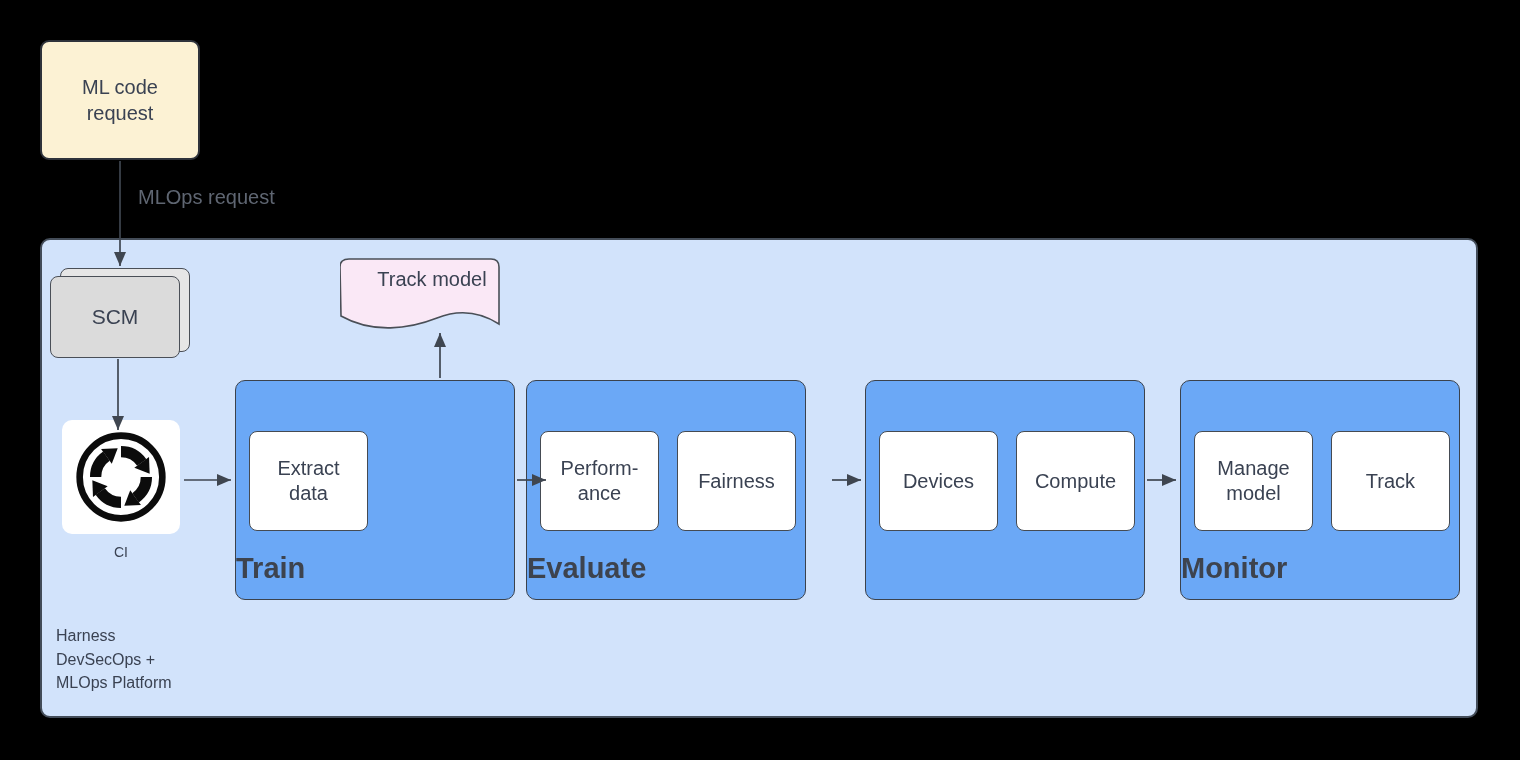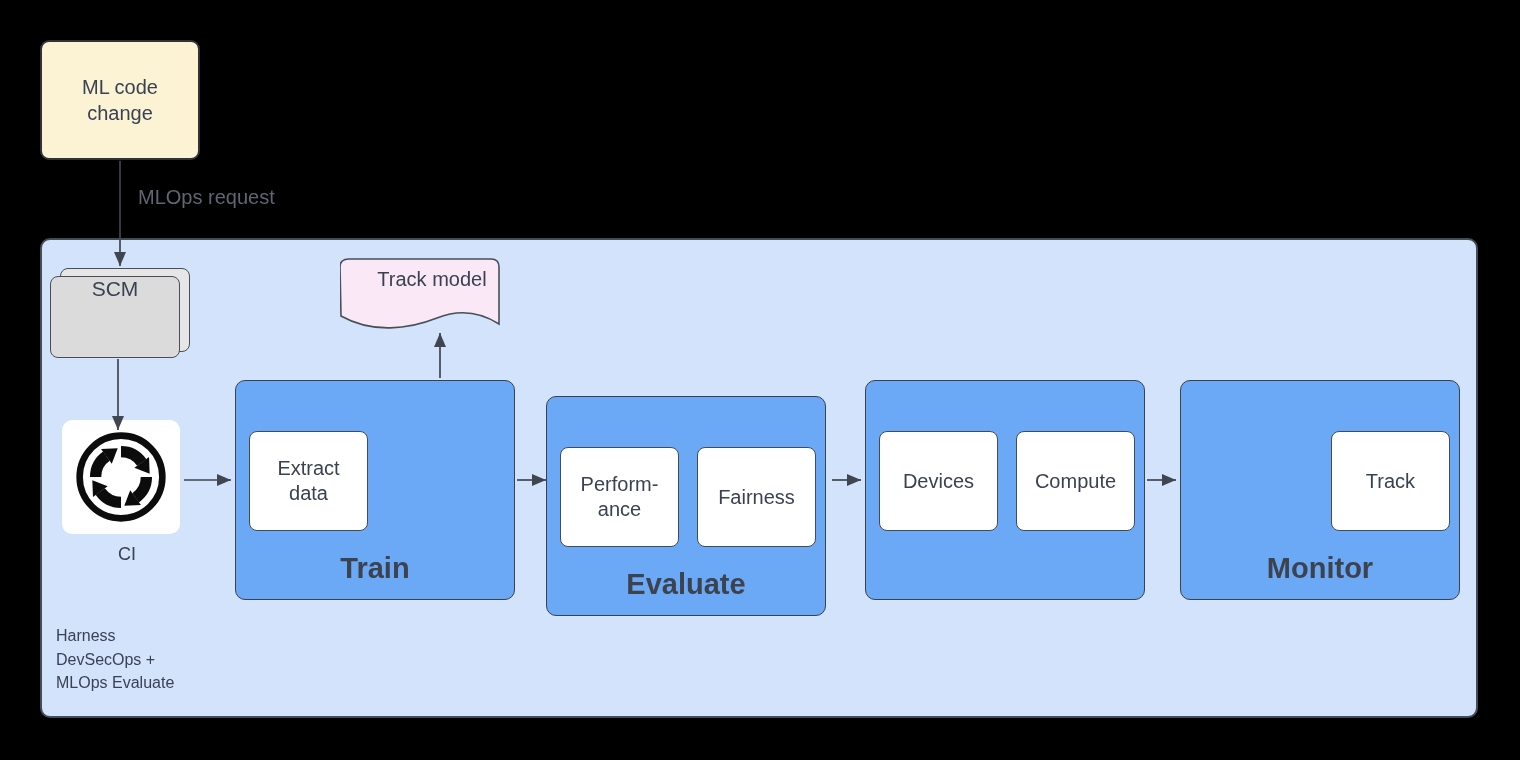--- a/index.html
+++ b/index.html
@@ -52,32 +52,32 @@
   
   .scm-back{
     left:60px;top:268px;width:130px;height:84px;
     background:var(--scm-back-fill);
     border:1.5px solid #4a4f57;border-radius:8px;
   }
   .scm-front{
     left:50px;top:276px;width:130px;height:82px;
     background:var(--scm-fill);
     border:1.5px solid #4a4f57;border-radius:8px;
-    display:flex;align-items:flex-start;justify-content:center;
+    display:flex;align-items:center;justify-content:center;
     font-size:21px;
   }
   
   .ci-box{
     left:62px;top:420px;width:118px;height:114px;
     background:var(--node-fill-white);
     border-radius:10px;
     display:flex;align-items:center;justify-content:center;
   }
   .ci-label{
-    left:68px;top:544px;width:118px;text-align:center;font-size:18px;
+    left:62px;top:544px;width:118px;text-align:center;font-size:14px;
   }
   
   .track-doc{left:340px;top:258px;width:160px;height:78px;}
   .track-doc svg{display:block;}
   .track-doc .doc-path{fill:var(--track-model-fill);stroke:#4a4f57;stroke-width:1.6;}
   .track-doc-label{
     left:340px;top:268px;width:184px;text-align:center;font-size:20px;
   }
   
   .stage{
@@ -90,48 +90,48 @@
     background:var(--node-fill-white);
     border:1.5px solid #454b53;border-radius:8px;
     display:flex;align-items:center;justify-content:center;
     text-align:center;font-size:20px;line-height:1.25;
     padding:0 8px;
   }
   .stage-item.first{left:13px;}
   .stage-item.second{left:150px;}
   .stage-title{
     position:absolute;bottom:14px;left:0;width:100%;
-    text-align:center;font-size:29px;font-weight:bold;color:var(--title-text);
+    font-size:29px;font-weight:bold;color:var(--title-text);
   }
   
   svg.arrows{
     position:absolute;left:0;top:0;width:1520px;height:760px;
     pointer-events:none;
   }
   .arrow-line{stroke:var(--arrow);stroke-width:1.7;fill:none;}
   .arrow-head{fill:var(--arrow);}
   
   .ci-icon-ring{fill:none;stroke:var(--ci-icon-color);stroke-width:7;}
   .ci-icon-arc{fill:none;stroke:var(--ci-icon-color);stroke-width:12;}
   .ci-icon-tip{fill:var(--ci-icon-color);}
 </style>
 </head>
 <body>
 
 <div class="abs ml-node">
-  <span>ML code change</span>
+  <span>ML code request</span>
 </div>
 
 <div class="abs edge-label">MLOps request</div>
 
 <div class="abs platform"></div>
 <div class="abs platform-label">
   <div>Harness</div>
   <div>DevSecOps +</div>
-  <div>MLOps Evaluate</div>
+  <div>MLOps Platform</div>
 </div>
 
 <div class="abs scm-back"></div>
 <div class="abs scm-front">
   <span>SCM</span>
 </div>
 
 <div class="abs ci-box">
   <svg width="94" height="94" viewBox="0 0 100 100">
     <circle class="ci-icon-ring" cx="50" cy="50" r="44"></circle>
@@ -160,32 +160,33 @@
     <path class="doc-path" d="M0,9 Q0,1 9,1 H151 Q159,1 159,9 V66 C137,52 117,52 97,60 C69,71 33,76 1,58 Z"></path>
   </svg>
 </div>
 <div class="abs track-doc-label">Track model</div>
 
 <div class="abs stage" style="left:235px;">
   <div class="stage-item first">Extract data</div>
   <div class="stage-title">Train</div>
 </div>
 
-<div class="abs stage" style="left:546px;margin-top:16px;">
+<div class="abs stage" style="left:526px;">
   <div class="stage-item first">Perform-ance</div>
   <div class="stage-item second">Fairness</div>
   <div class="stage-title">Evaluate</div>
 </div>
 
 <div class="abs stage" style="left:865px;">
   <div class="stage-item first">Devices</div>
   <div class="stage-item second">Compute</div>
 </div>
 
 <div class="abs stage" style="left:1180px;">
+  <div class="stage-item first">Manage model</div>
   <div class="stage-item second">Track</div>
   <div class="stage-title">Monitor</div>
 </div>
 
 <svg class="arrows">
   <defs>
     <marker id="head" markerUnits="userSpaceOnUse" markerWidth="16" markerHeight="14" viewBox="0 0 16 14" refX="15" refY="7" orient="auto">
       <path class="arrow-head" d="M1,1 L15,7 L1,13 Z"></path>
     </marker>
   </defs>

